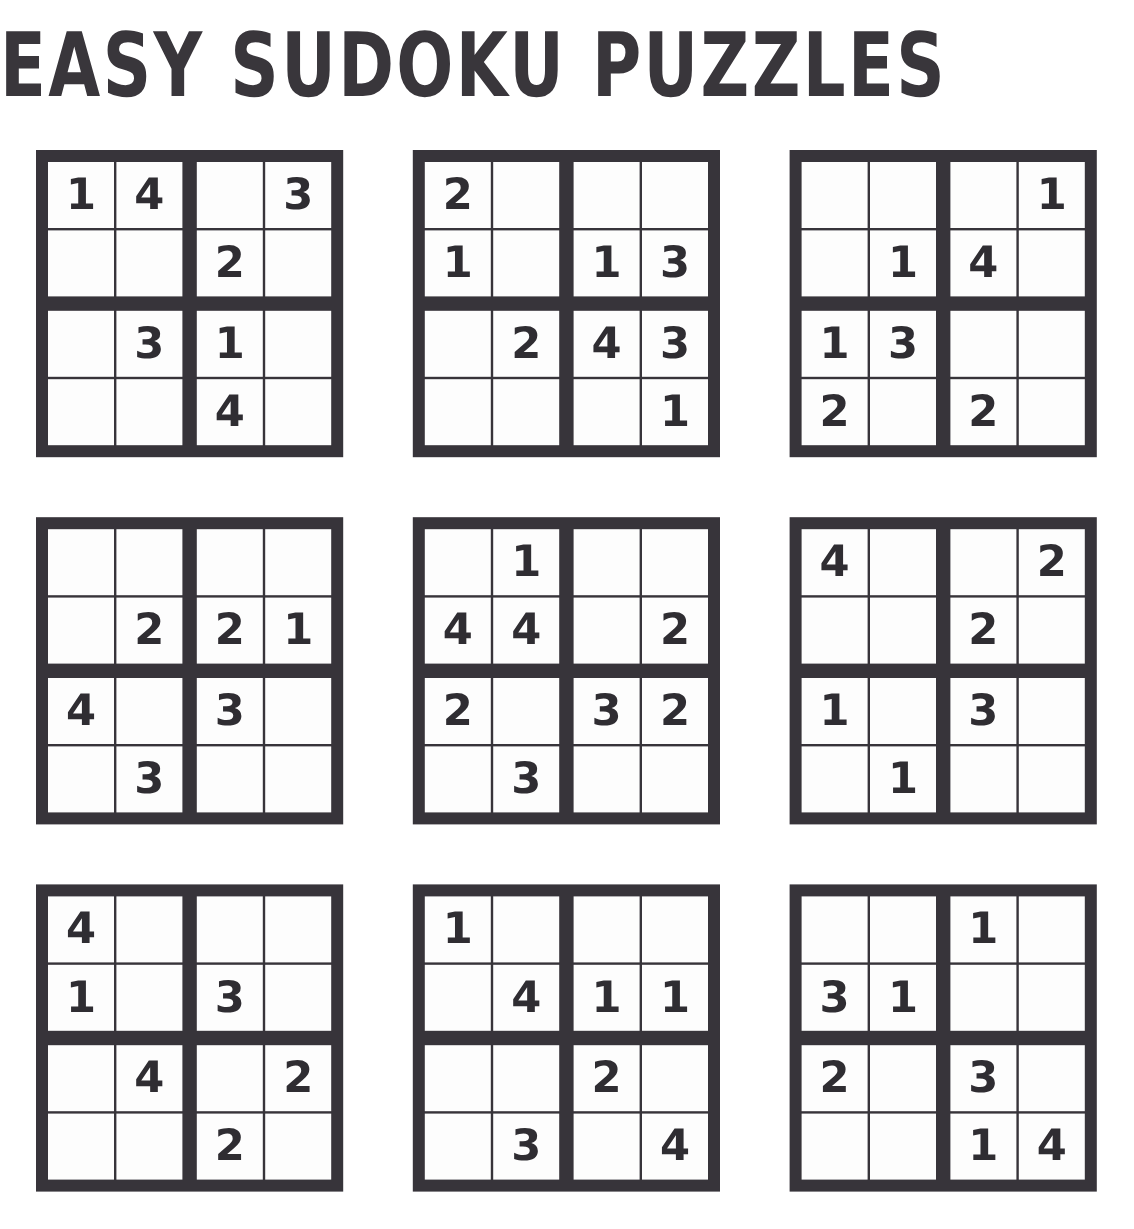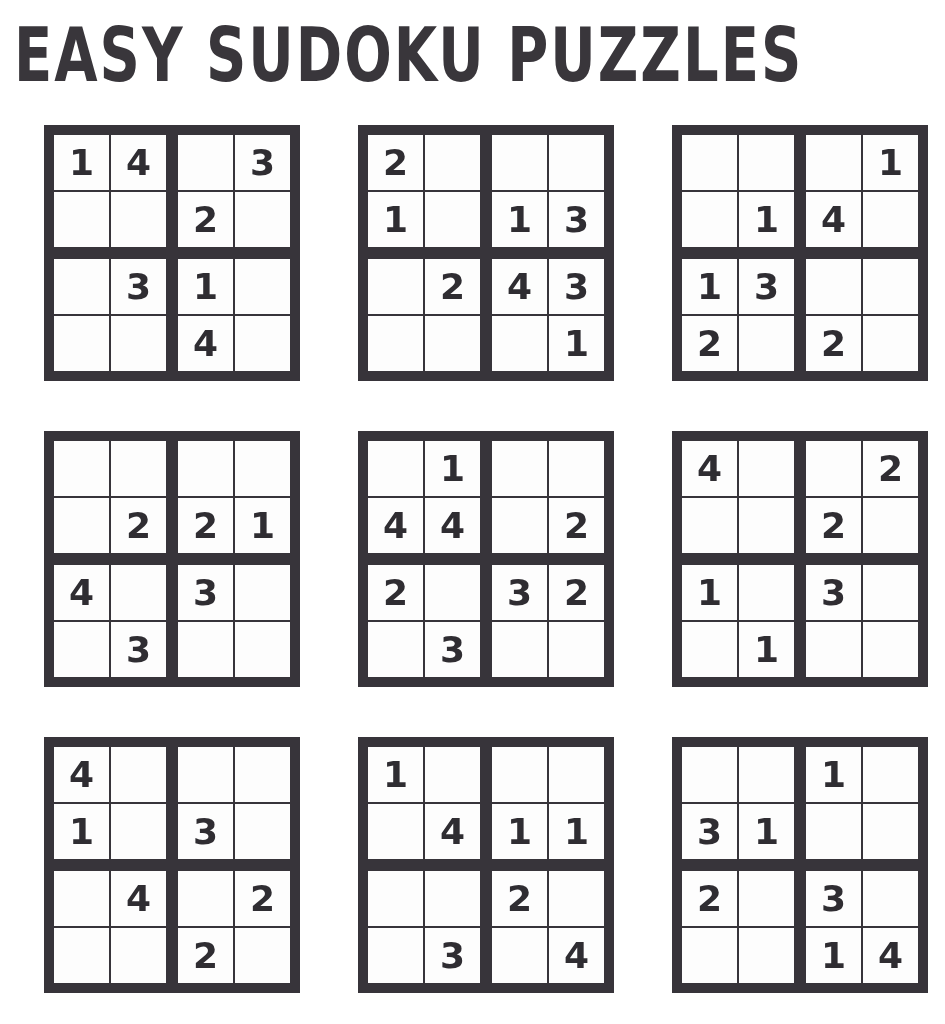--- a/index.html
+++ b/index.html
@@ -8,21 +8,20 @@
     width: 945px;
     height: 1024px;
     background: var(--background, #ffffff);
     overflow: hidden;
     font-family: "DejaVu Sans", sans-serif;
   }
   .page {
     width: 747px;
     height: 1024px;
     box-sizing: border-box;
-    padding-left: 14px;
   }
   .title {
     margin: 0;
     padding-top: 24px;
     height: 100px;
     text-align: center;
     font-weight: bold;
     font-size: 56px;
     letter-spacing: 2px;
     color: var(--title, #39363b);

